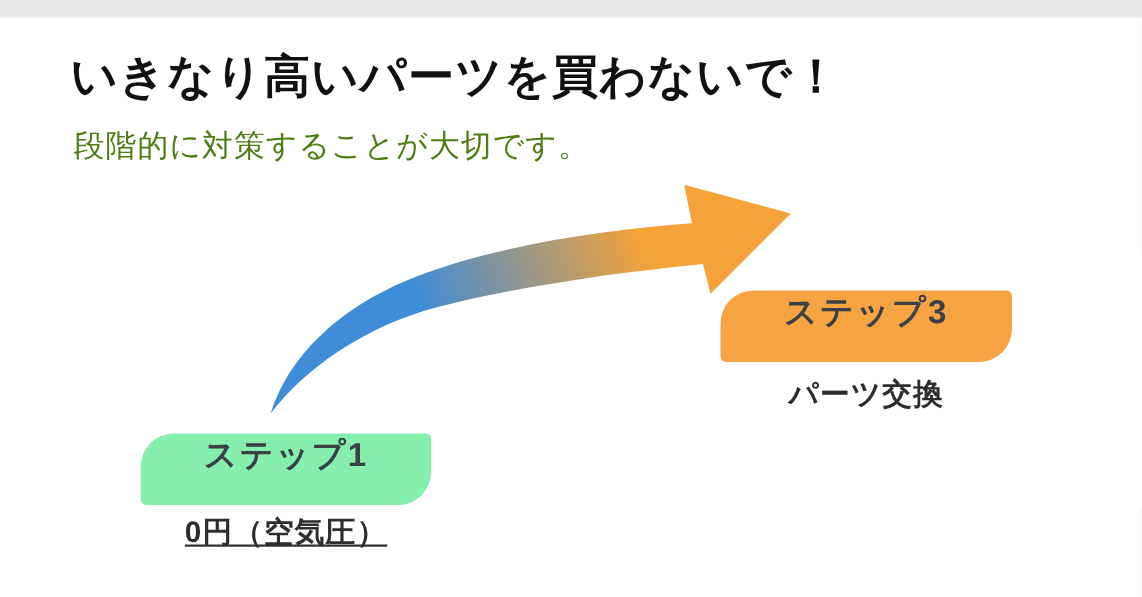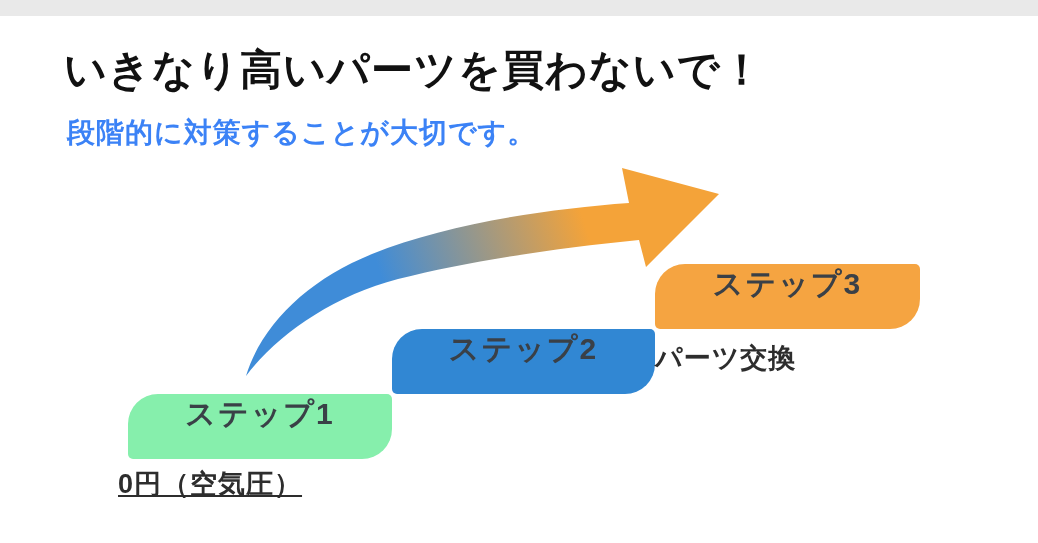--- a/index.html
+++ b/index.html
@@ -20,23 +20,23 @@
     font-size: 42px;
     font-weight: bold;
     letter-spacing: 1px;
     color: #111111;
   }
   .subtitle {
     position: absolute;
     left: 67px;
     top: 98px;
     font-size: 28px;
-    font-weight: bold;
+    font-weight: normal;
     letter-spacing: 1px;
-    color: #3b82f6;
+    color: #4d7c0f;
   }
   .arrow-svg {
     position: absolute;
     left: 0;
     top: 0;
     width: 1038px;
     height: 543px;
   }
   .step-box {
     position: absolute;
@@ -52,20 +52,21 @@
     letter-spacing: 2px;
     color: #3a4047;
   }
   .step-box-1 { left: 128px; top: 378px; width: 264px; }
   .step-box-2 { left: 392px; top: 313px; width: 263px; }
   .step-box-3 { left: 655px; top: 248px; width: 265px; }
   .step-sublabel {
     position: absolute;
     height: 32px;
     line-height: 32px;
+    text-align: center;
     font-size: 27px;
     font-weight: bold;
     letter-spacing: 1px;
     color: #2d2d2d;
   }
   .step-sublabel-1 { left: 118px; top: 452px; width: 284px; text-decoration: underline; }
   .step-sublabel-2 { left: 392px; top: 388px; width: 263px; }
   .step-sublabel-3 { left: 655px; top: 326px; width: 265px; }
 </style>
 </head>
@@ -96,22 +97,19 @@
              C 548 233, 466 246, 398 263
              C 332 280, 276 320, 246 360
              Z"></path>
   </svg>
 
   <div class="step-box step-box-1" style="background-color: #86efac;">
     <span class="step-label">ステップ1</span>
   </div>
   <div class="step-sublabel step-sublabel-1">0円（空気圧）</div>
 
-  <div class="step-box step-box-2" style="background-color: rgb(49, 135, 211);">
-    <span class="step-label">ステップ2</span>
-  </div>
 
   <div class="step-box step-box-3" style="background-color: rgb(245, 164, 65);">
     <span class="step-label">ステップ3</span>
   </div>
   <div class="step-sublabel step-sublabel-3">パーツ交換</div>
 
 </div>
 
 </body></html>

